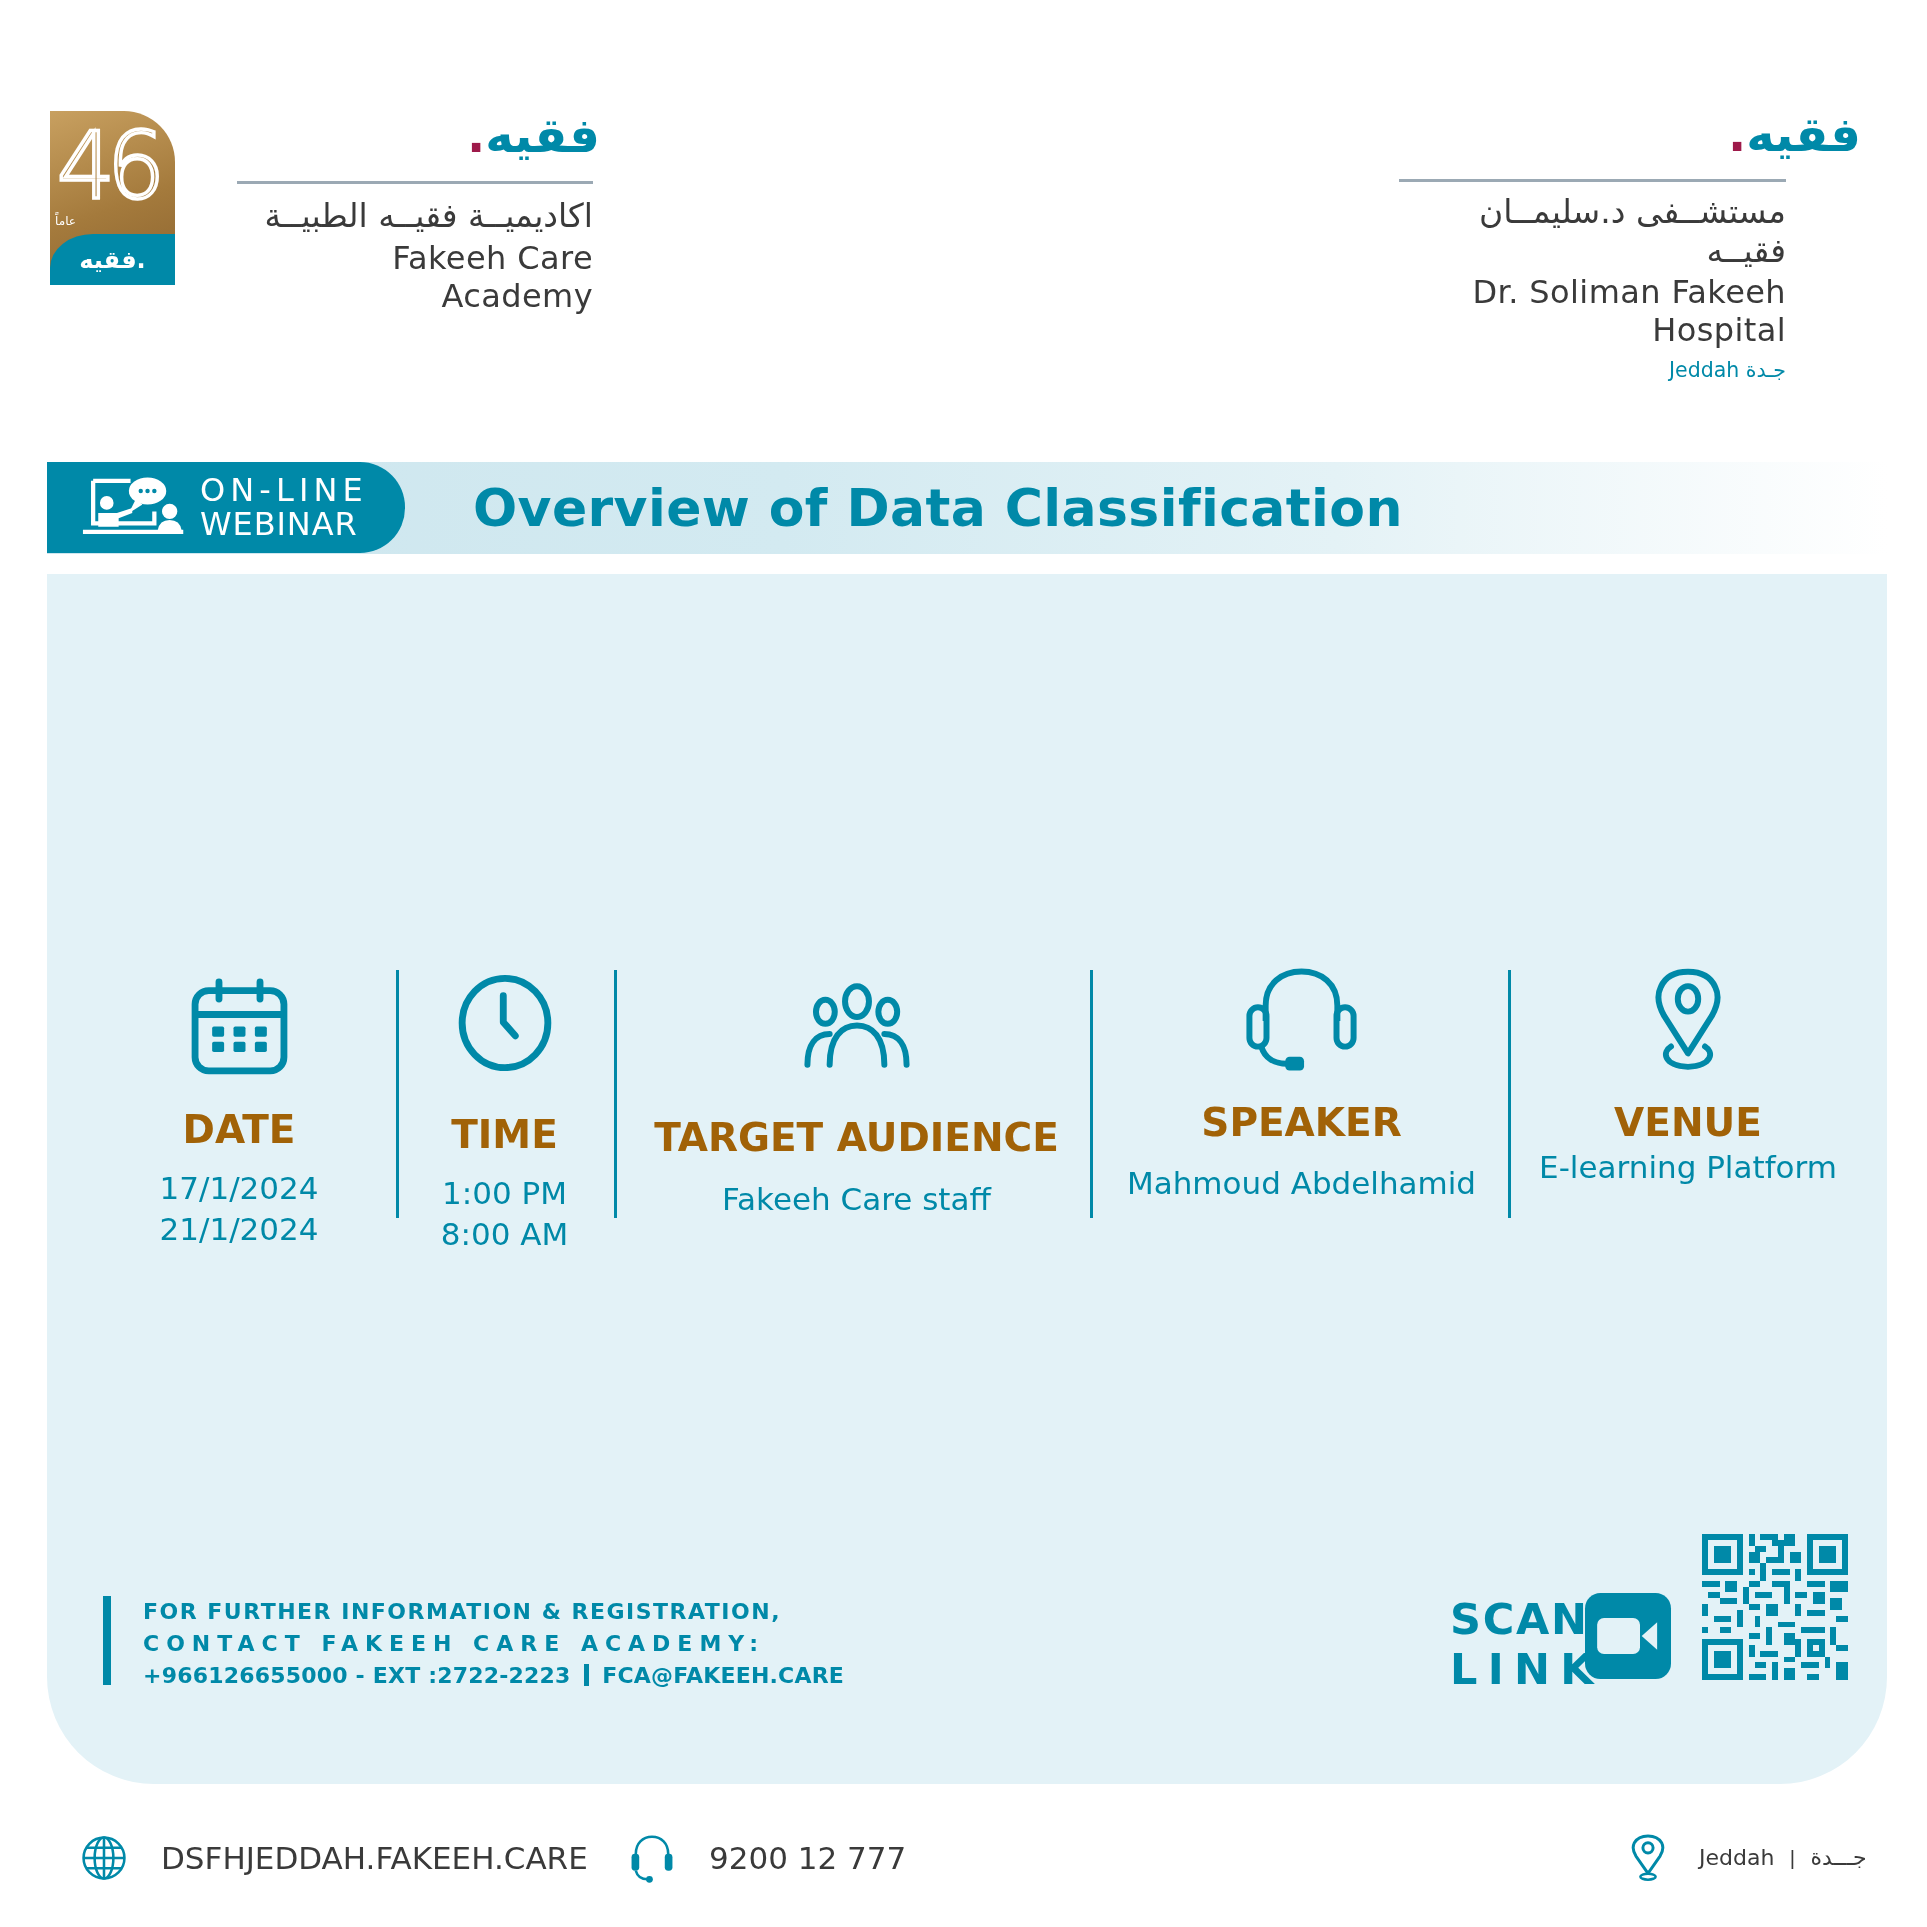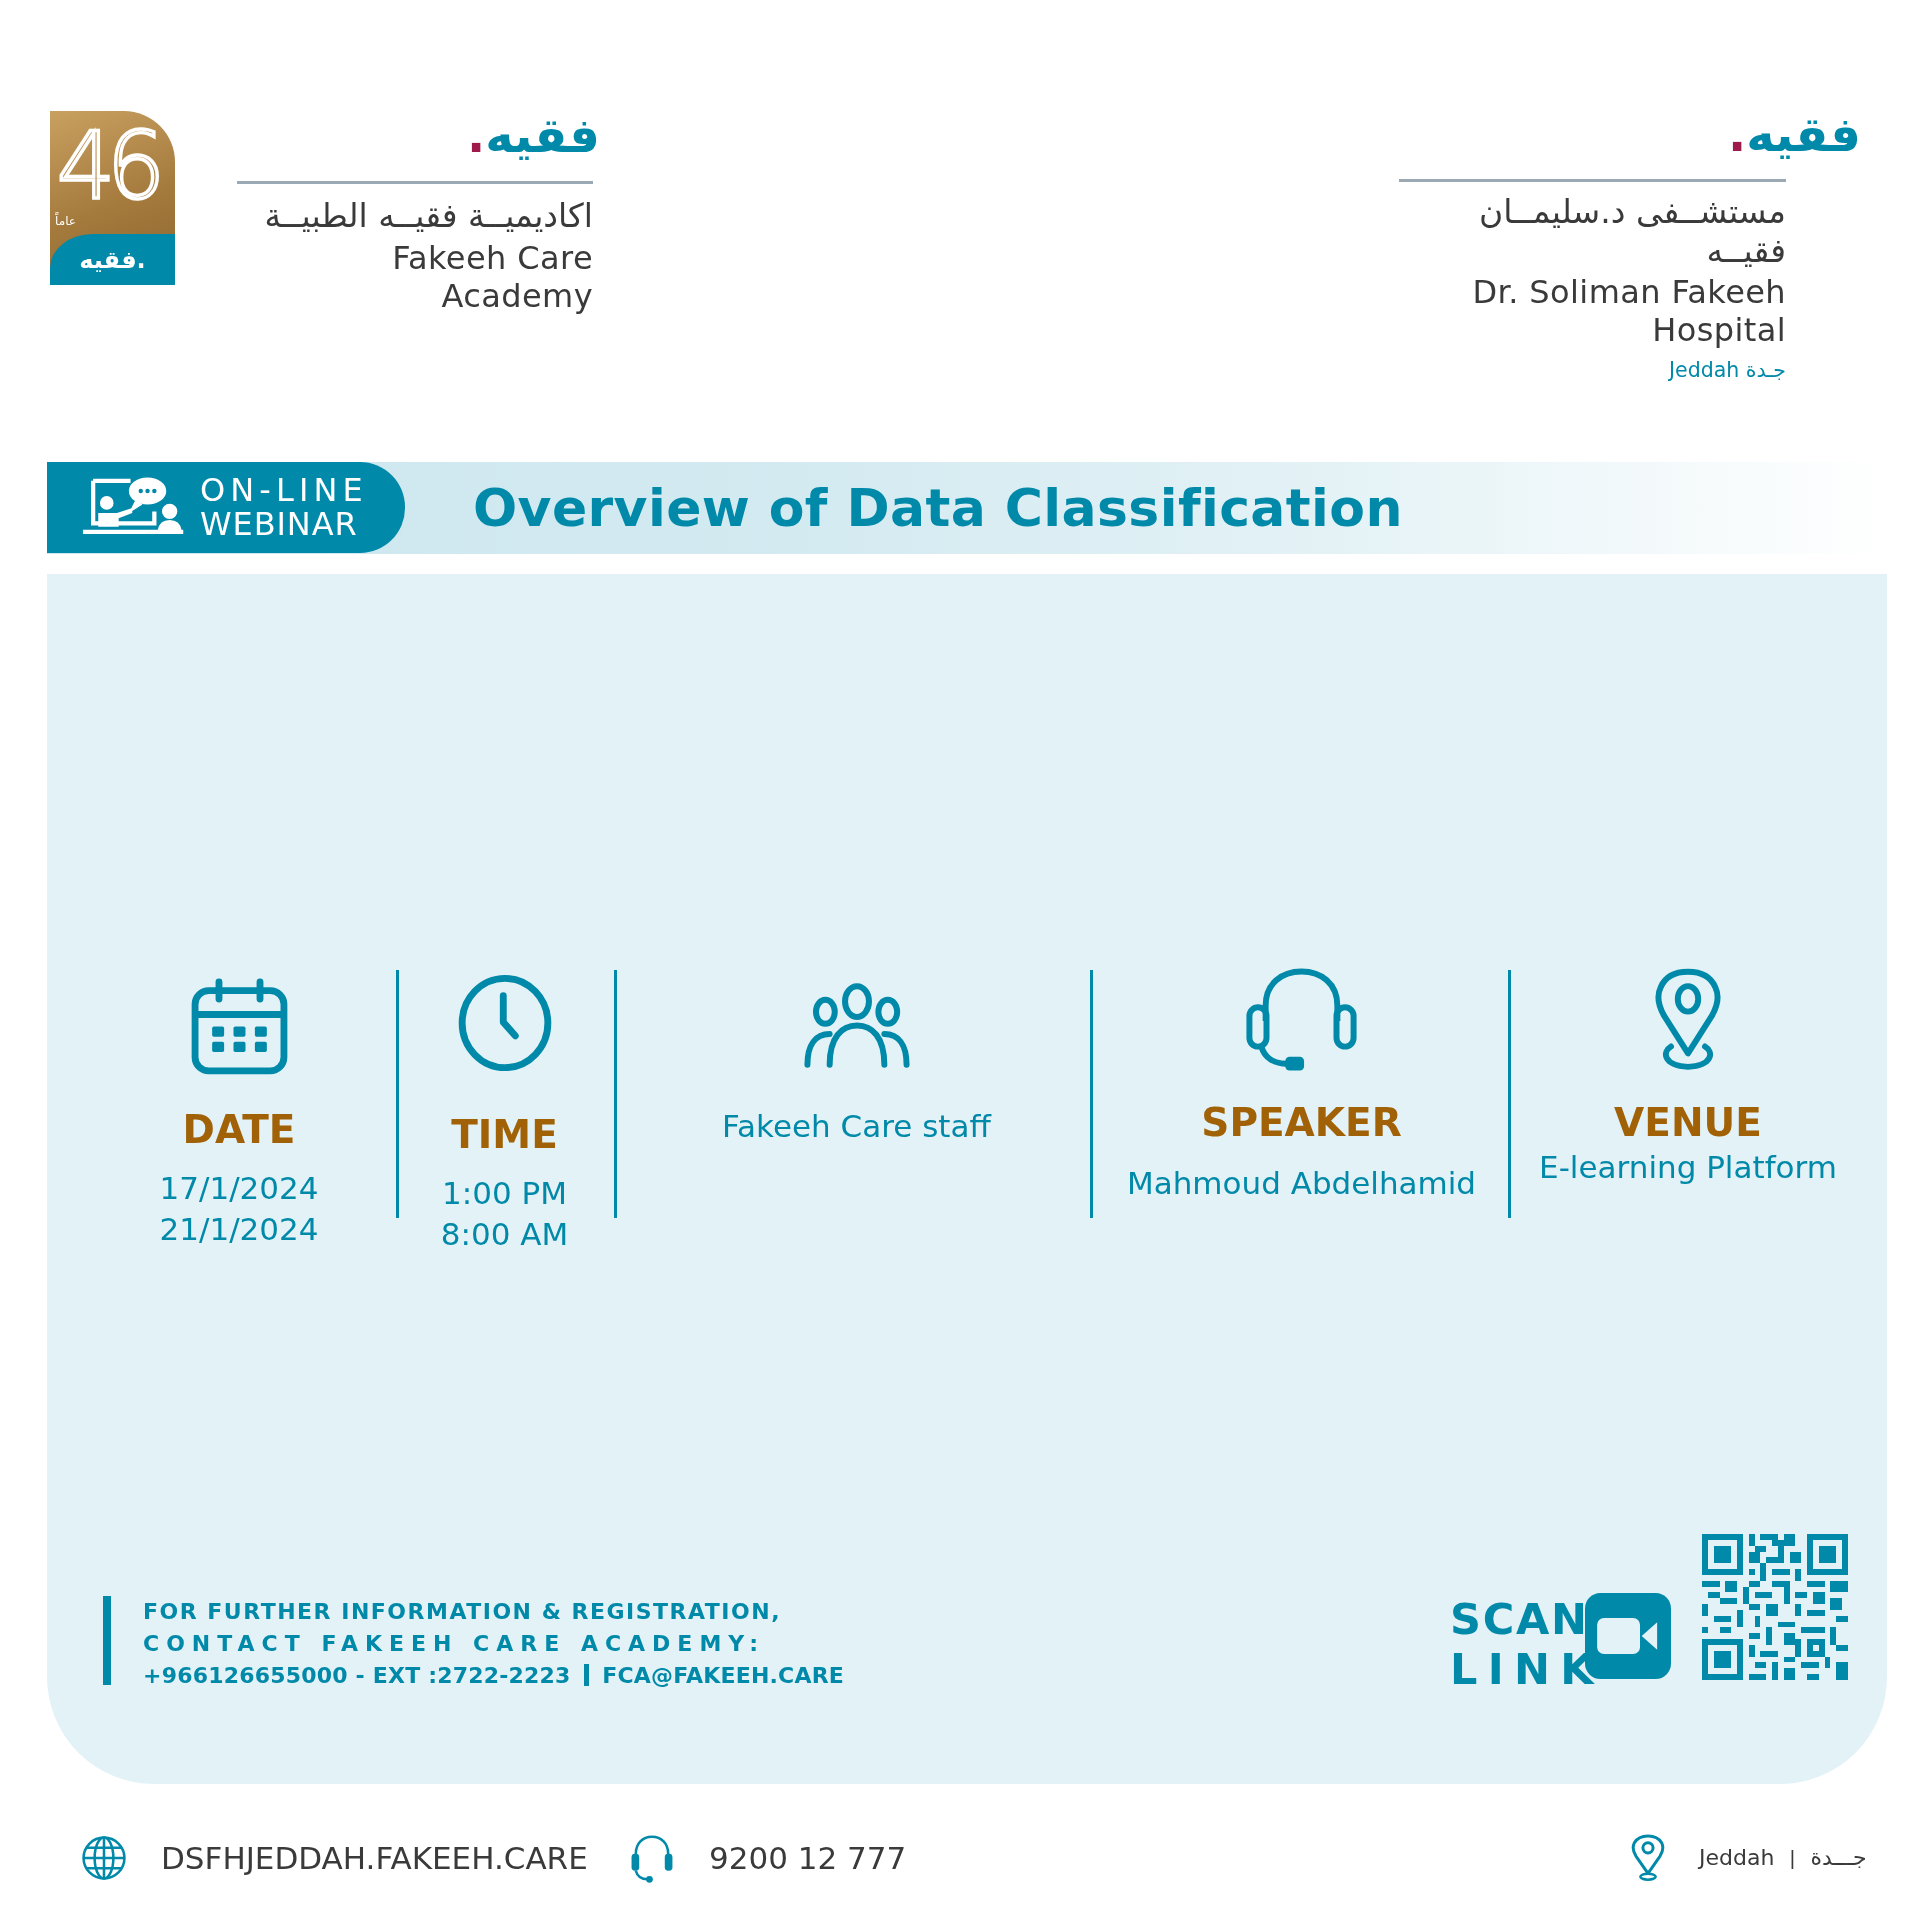--- a/index.html
+++ b/index.html
@@ -204,20 +204,21 @@
   <div class="icon">
     <svg width="106" height="89" viewBox="0 0 124 104">
       <ellipse cx="62" cy="24" rx="14" ry="18" fill="none" stroke="#0089a8" stroke-width="7"></ellipse>
       <ellipse cx="25" cy="36" rx="11" ry="14" fill="none" stroke="#0089a8" stroke-width="7"></ellipse>
       <ellipse cx="98" cy="36" rx="11" ry="14" fill="none" stroke="#0089a8" stroke-width="7"></ellipse>
       <path d="M30 98 C30 66 44 52 62 52 C80 52 94 66 94 98" fill="none" stroke="#0089a8" stroke-width="7" stroke-linecap="round"></path>
       <path d="M4 98 C4 74 14 62 30 62" fill="none" stroke="#0089a8" stroke-width="7" stroke-linecap="round"></path>
       <path d="M120 98 C120 74 110 62 94 62" fill="none" stroke="#0089a8" stroke-width="7" stroke-linecap="round"></path>
     </svg>
   </div>
+  <div class="label" style="margin-top:34px;">TARGET AUDIENCE</div>
   <div class="value" style="margin-top:22px;">
     <div>Fakeeh Care staff</div>
   </div>
 </div>
 <div class="vdivider" style="left:1090px;"></div>
 
 <div class="info-col" style="left:1113px; top:968px; width:377px;">
   <div class="icon" style="height:111px;">
     <svg width="111" height="106" viewBox="0 0 130 124">
       <path d="M23 62 V44 C23 18 42 4 65 4 C88 4 107 18 107 44 V62" fill="none" stroke="#0089a8" stroke-width="7"></path>

